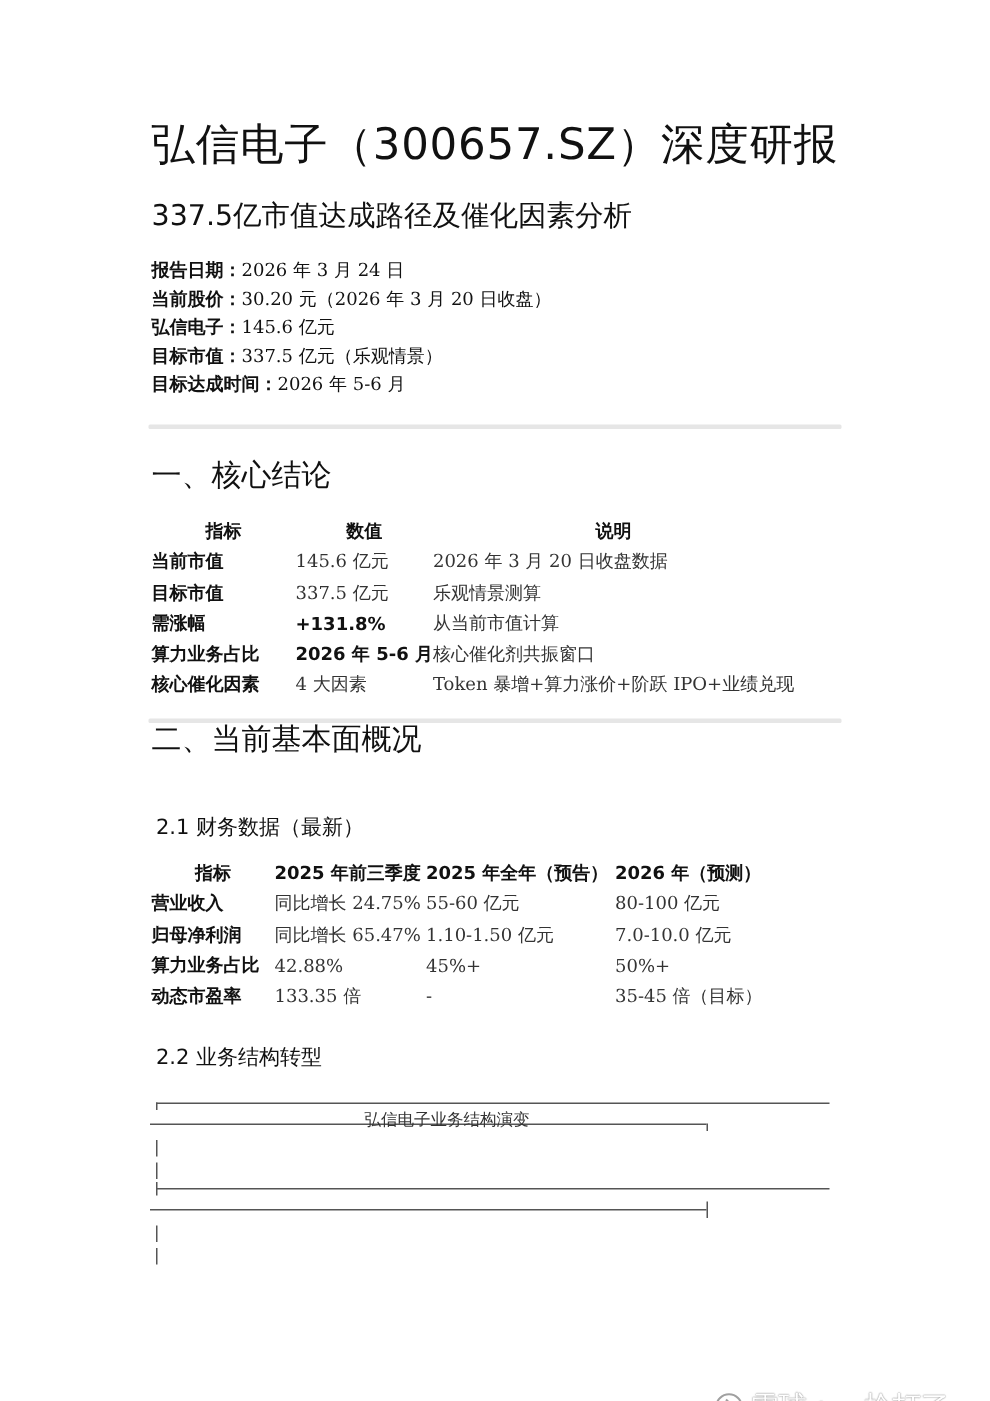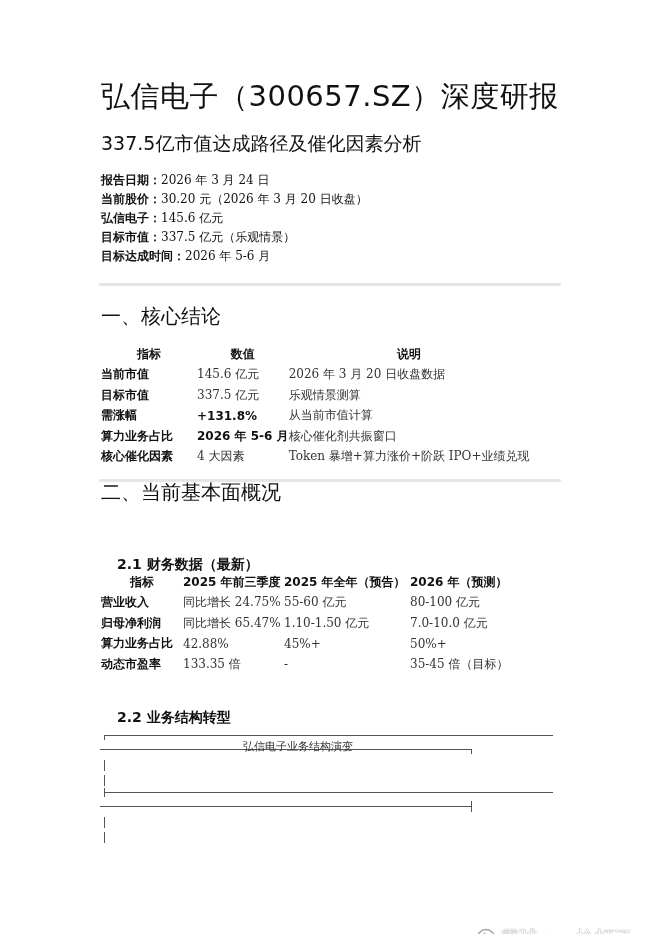--- a/index.html
+++ b/index.html
@@ -64,23 +64,23 @@
       font-size: 20px;
       font-weight: normal;
       white-space: nowrap;
       margin: 0;
     }
     .h3 {
       position: absolute;
       left: 101px;
       font-family: "DejaVu Sans", "Liberation Sans", sans-serif;
       font-size: 14px;
-      font-weight: bold;
-      white-space: nowrap;
-      margin: 16px;
+      font-weight: normal;
+      white-space: nowrap;
+      margin: 3px;
     }
     table.doc-table {
       position: absolute;
       left: 101px;
       border-collapse: collapse;
       font-size: 12px;
     }
     table.doc-table th, table.doc-table td {
       padding: 0;
       height: 20.5px;

